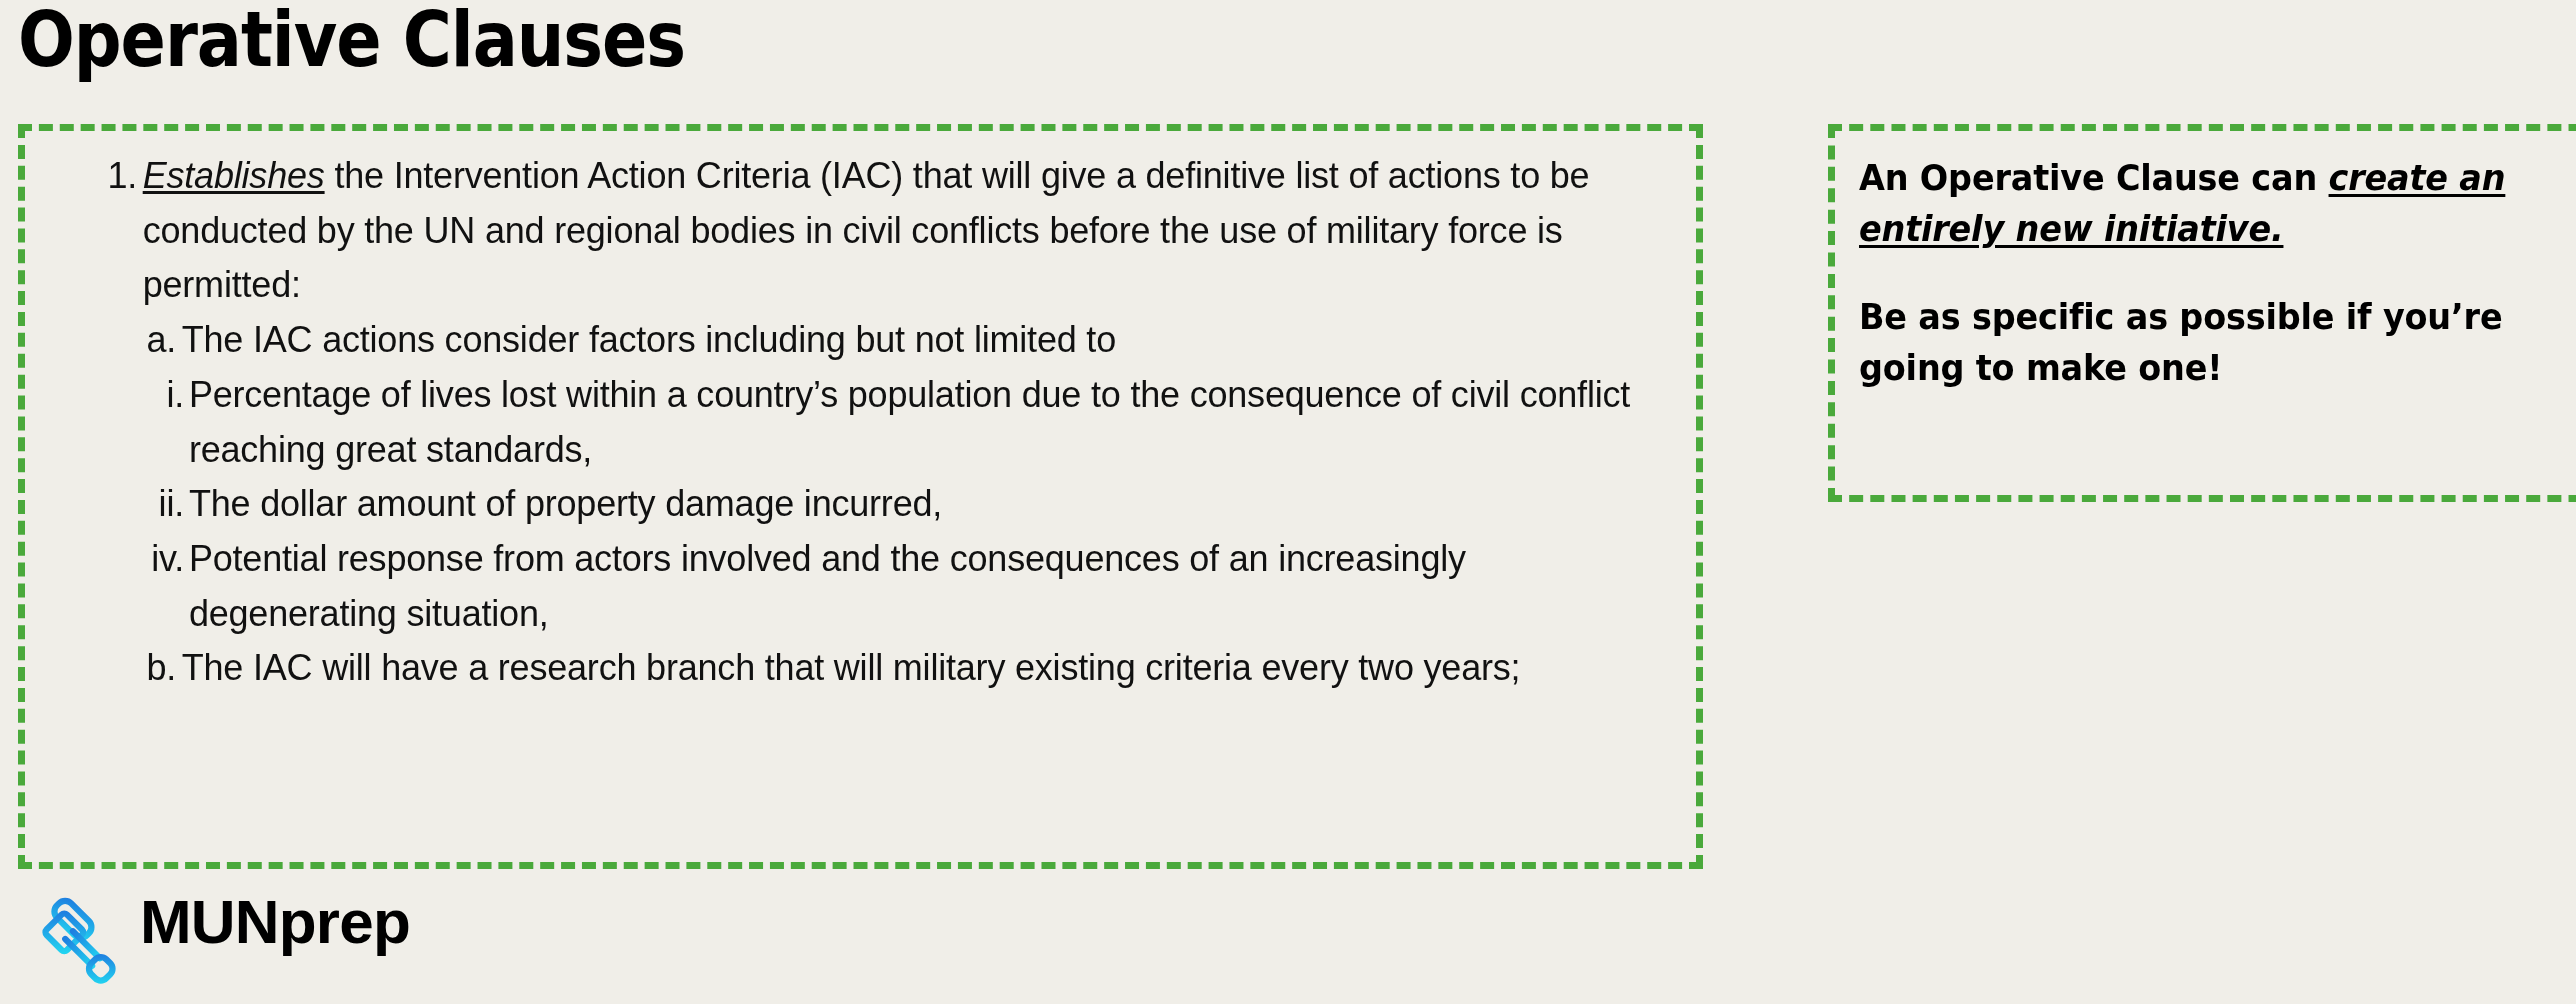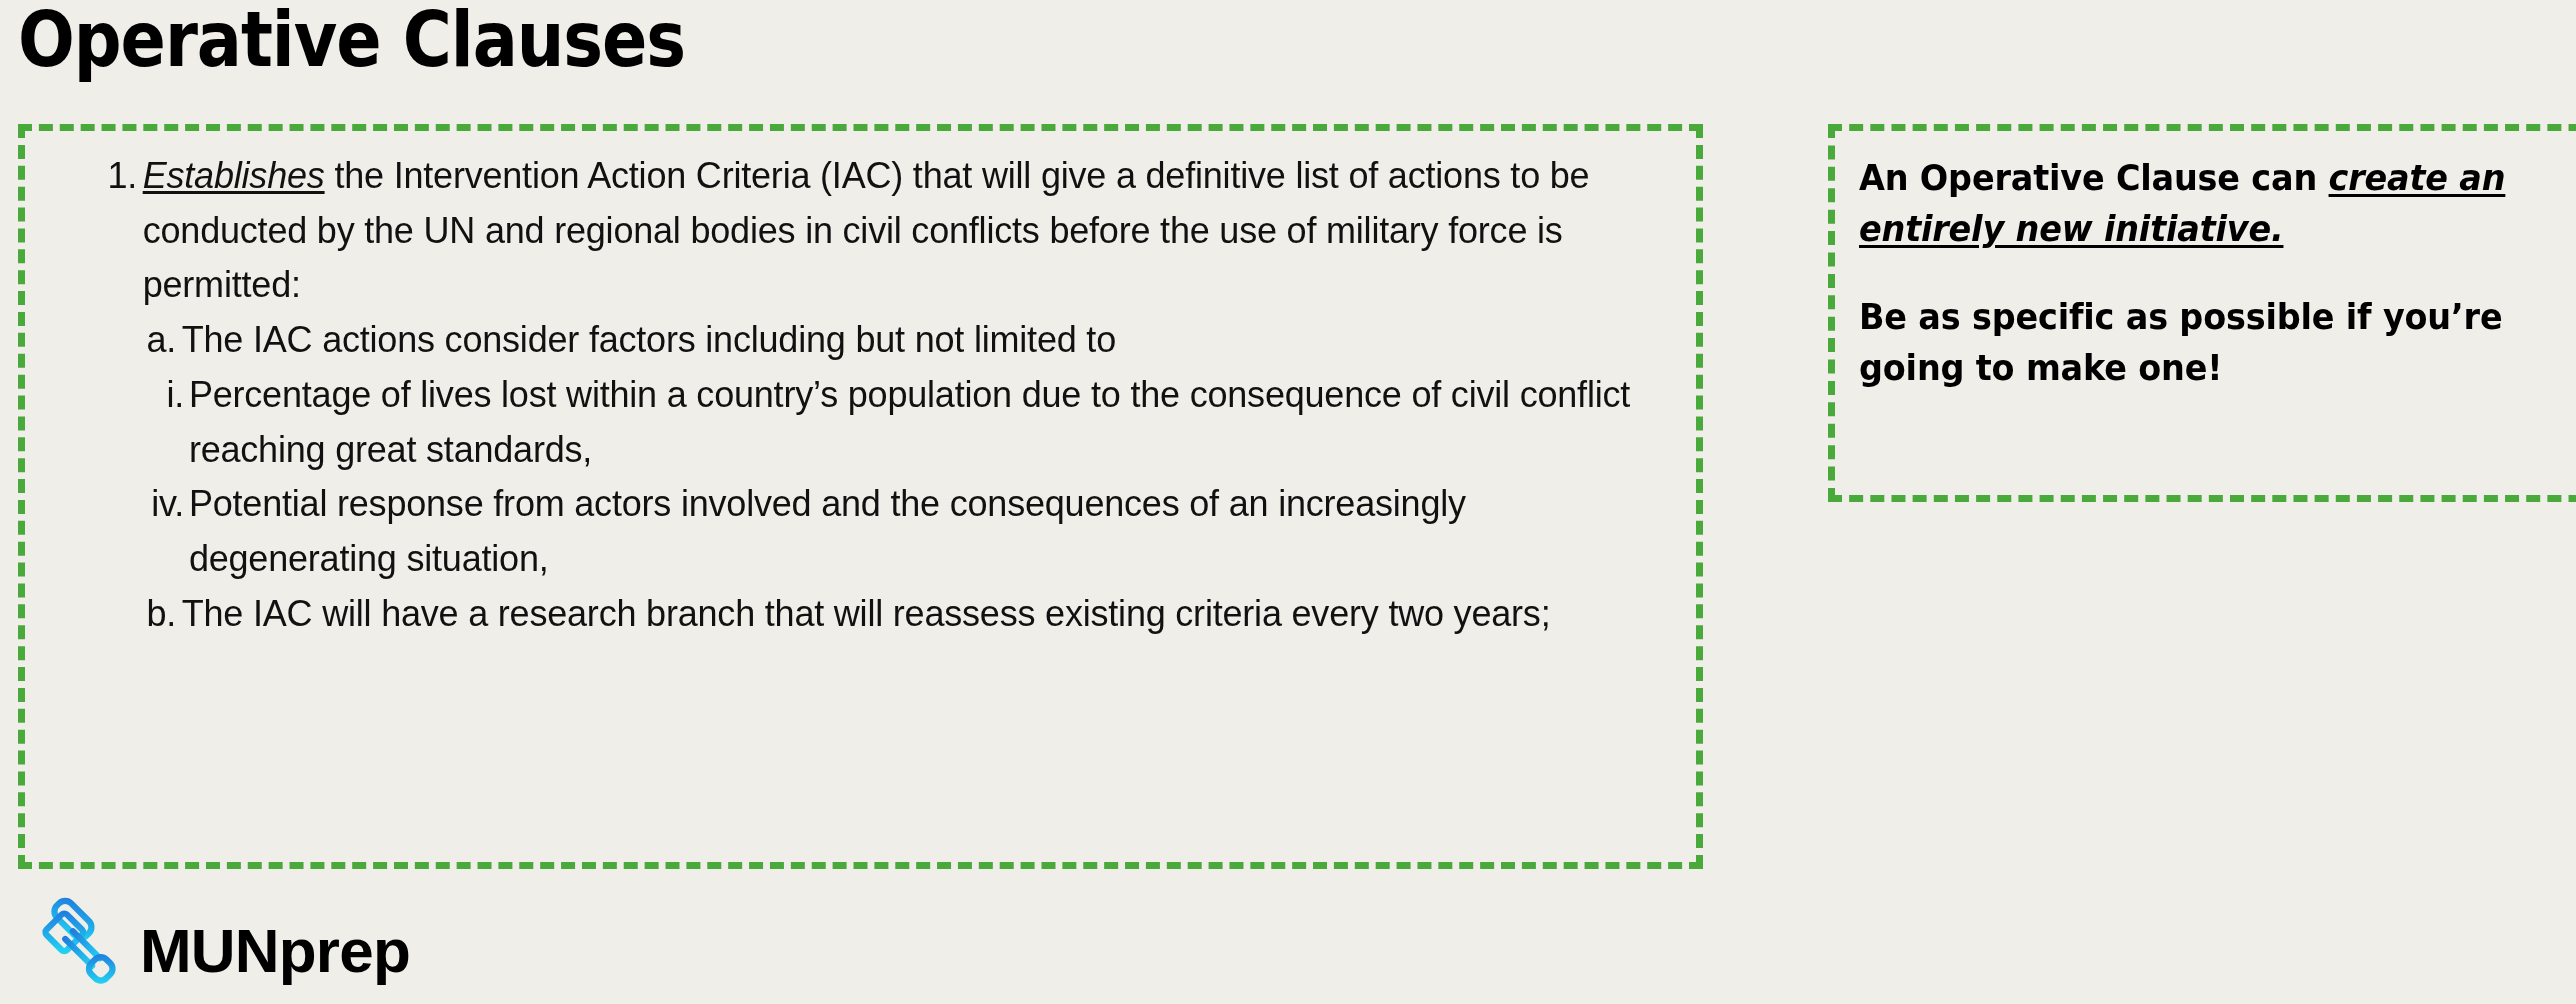--- a/index.html
+++ b/index.html
@@ -134,21 +134,21 @@
     text-decoration: underline;
     text-underline-offset: 4.1px;
   }
 
   
   #logo {
     position: absolute;
     left: 23px;
     top: 891px;
     display: flex;
-    align-items: flex-end;
+    align-items: flex-start;
     gap: 21px;
   }
   #gavel-icon { display: block; width: 96px; height: 96px; }
   #logo-text {
     font-family: "Liberation Sans", sans-serif;
     font-weight: bold;
     font-size: 62px;
     color: #000000;
     letter-spacing: -0.8px;
     line-height: 1;
@@ -175,31 +175,35 @@
         <span class="body">The IAC actions consider factors including but not limited to</span>
       </div>
 
       <div class="sub-group">
 
         <div class="lvl3">
           <span class="marker">i.</span>
           <span class="body">Percentage of lives lost within a country’s population due to the consequence of civil conflict reaching great standards,</span>
         </div>
 
+        <div class="lvl3">
+          <span class="marker">ii.</span>
+          <span class="body">The dollar amount of property damage incurred,</span>
+        </div>
 
 
         <div class="lvl3">
           <span class="marker">iv.</span>
           <span class="body">Potential response from actors involved and the consequences of an increasingly degenerating situation,</span>
         </div>
       </div>
 
       <div class="lvl2">
         <span class="marker">b.</span>
-        <span class="body">The IAC will have a research branch that will reassess existing criteria every two years;</span>
+        <span class="body">The IAC will have a research branch that will military existing criteria every two years;</span>
       </div>
     </div>
 
   </div>
 </div>
 
 <div class="dashed-box" id="tip-box">
   <div id="tip-inner">
     <p id="tip-para-1"><span>An Operative Clause can </span><span class="bi-u">create an entirely new initiative. </span></p>
     <p id="tip-para-2">Be as specific as possible if you’re going to make one!</p>

